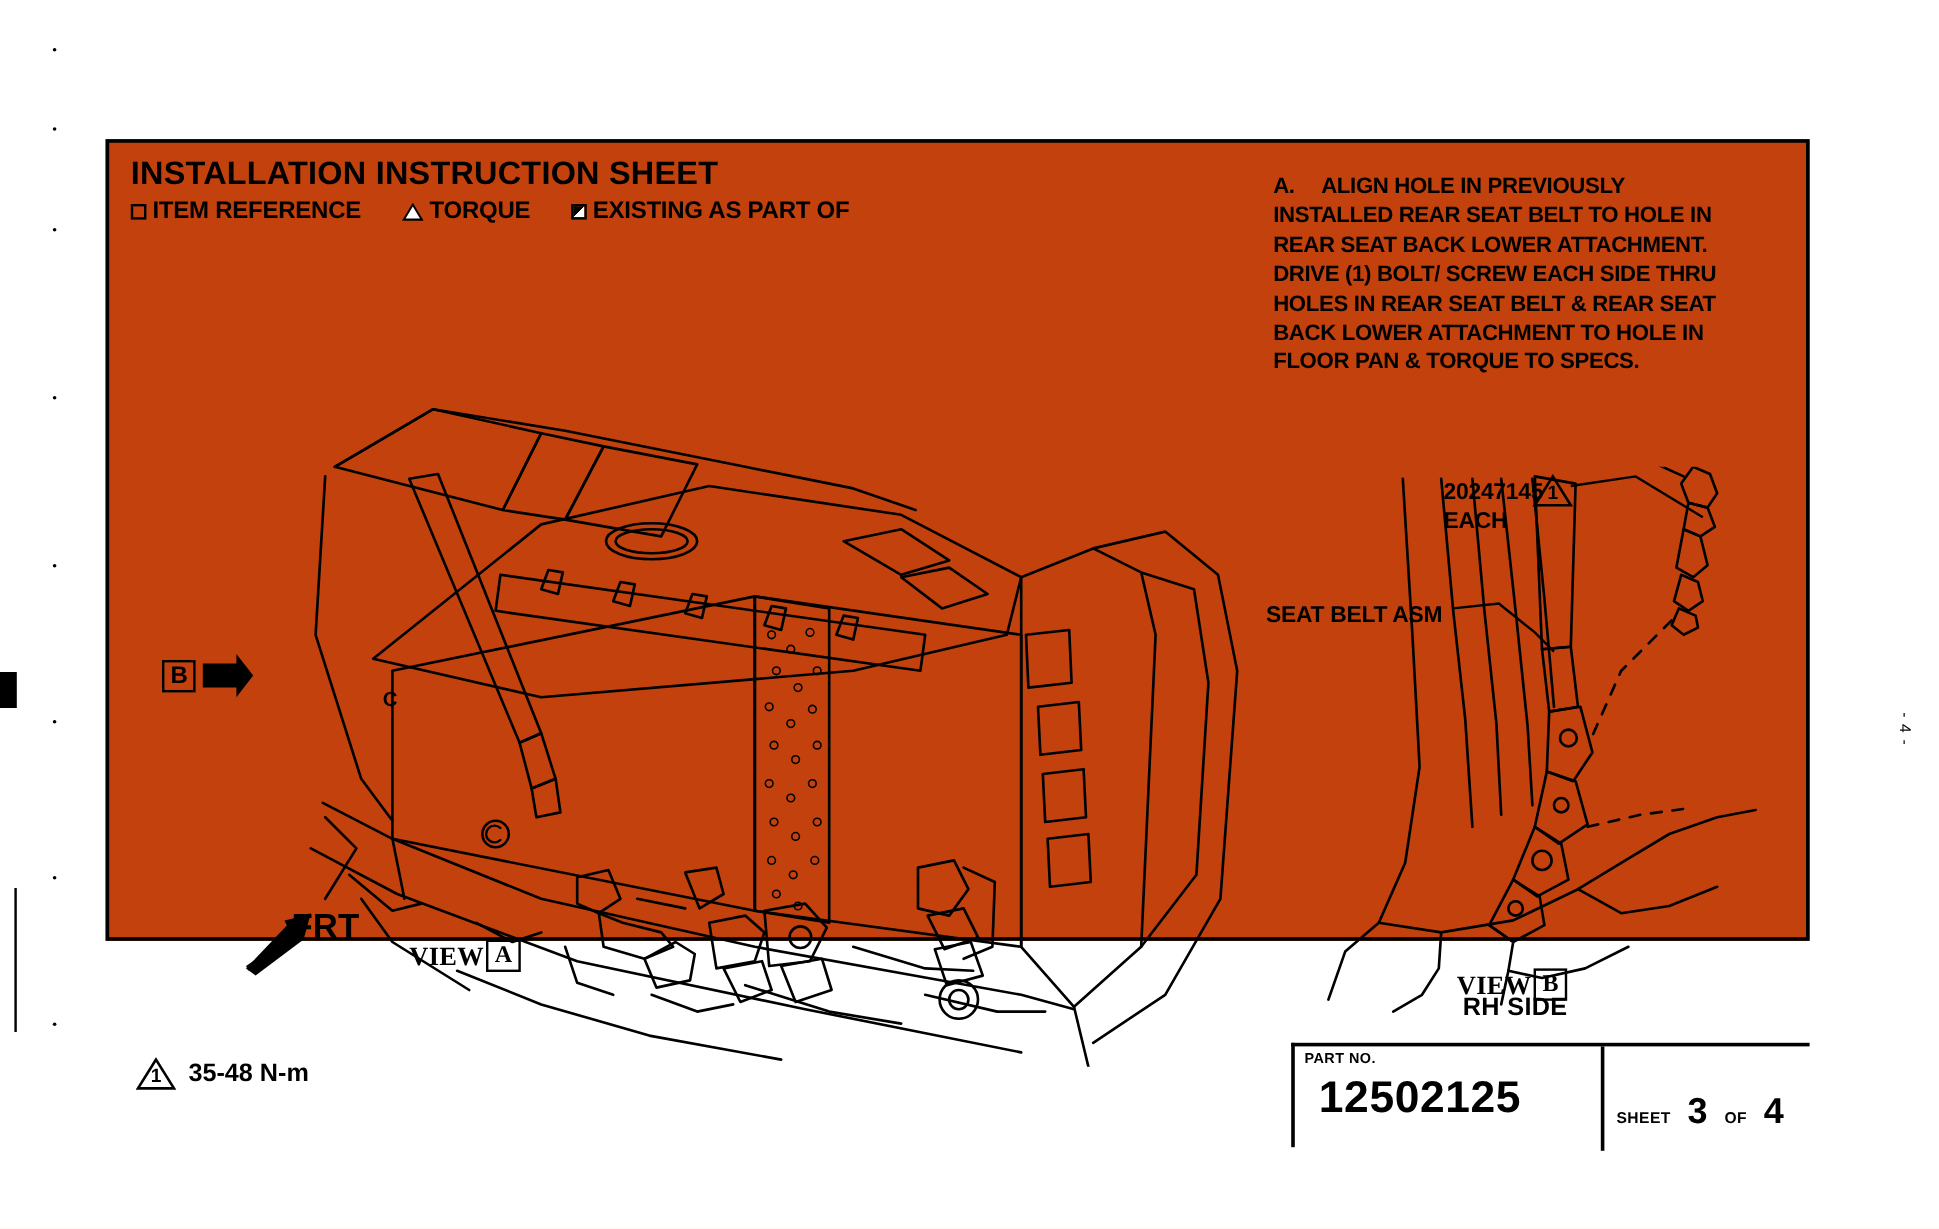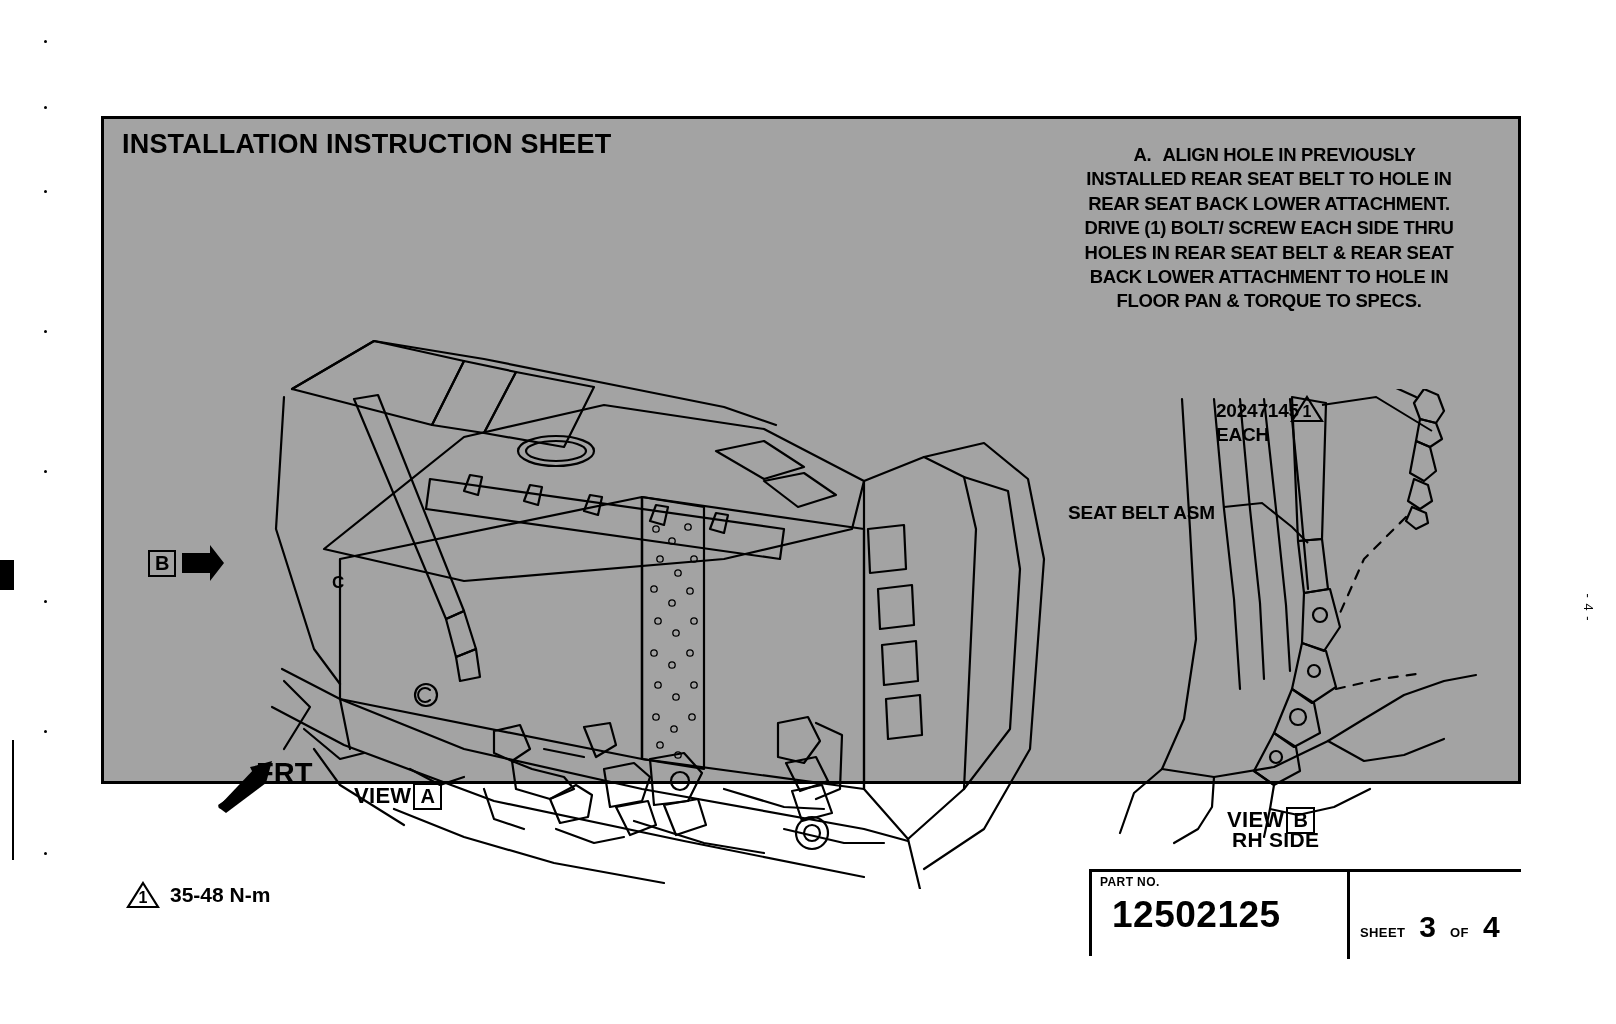--- a/index.html
+++ b/index.html
@@ -59,22 +59,21 @@
 
   
   .sheet {
     position: absolute;
     left: 88px;
     top: 116px;
     width: 1420px;
     height: 668px;
     border: 3px solid #000;
     box-sizing: border-box;
-    background: #a3a3a3;
-    margin-left: 13px;
+    background: #c2410c;
   }
 
   
   .sheet-title {
     position: absolute;
     left: 18px;
     top: 10px;
     font-size: 27px;
     font-weight: bold;
     letter-spacing: 0.2px;
@@ -131,21 +130,20 @@
   
   .note-block {
     position: absolute;
     left: 970px;
     top: 24px;
     width: 390px;
     font-size: 18.5px;
     font-weight: bold;
     line-height: 1.32;
     letter-spacing: -0.3px;
-    text-align: center;
   }
   .note-block .note-label {
     display: inline-block;
     width: 40px;
   }
 
   
   .callout {
     position: absolute;
     font-size: 19px;
@@ -182,21 +180,23 @@
     line-height: 1;
     min-width: 14px;
     text-align: center;
   }
 
   .view-label {
     position: absolute;
     font-size: 22px;
     font-weight: bold;
     display: flex;
+    align-items: center;
     letter-spacing: 0.3px;
+    font-family: Liberation Serif, serif;
   }
   .view-label .box-letter { margin-left: 2px; }
 
   .rh-side {
     position: absolute;
     font-size: 21px;
     font-weight: bold;
     letter-spacing: 0.3px;
   }
 
@@ -285,20 +285,34 @@
   <span style="top:812px"></span>
 </div>
 <div class="left-tick"></div>
 <div class="left-rule"></div>
 <div class="page-num">- 4 -</div>
 
 <div class="sheet">
 
   <div class="sheet-title">INSTALLATION INSTRUCTION SHEET</div>
 
+  <div class="legend">
+    <div class="legend-item">
+      <span class="gl-square"></span>
+      <span>ITEM REFERENCE</span>
+    </div>
+    <div class="legend-item">
+      <span class="gl-tri"></span>
+      <span>TORQUE</span>
+    </div>
+    <div class="legend-item">
+      <span class="gl-square filled"></span>
+      <span>EXISTING AS PART OF</span>
+    </div>
+  </div>
 
   <div class="note-block">
     <span class="note-label">A.</span><span>ALIGN HOLE IN PREVIOUSLY INSTALLED REAR SEAT BELT TO HOLE IN REAR SEAT BACK LOWER ATTACHMENT. DRIVE (1) BOLT/ SCREW EACH SIDE THRU HOLES IN REAR SEAT BELT &amp; REAR SEAT BACK LOWER ATTACHMENT TO HOLE IN FLOOR PAN &amp; TORQUE TO SPECS.</span>
   </div>
 
   <div class="illus" style="left:60px; top:110px;">
     <svg width="890" height="660" viewBox="0 0 890 660" fill="none" stroke="#000" stroke-width="2.2" stroke-linejoin="round" stroke-linecap="round">
 
       <path d="M128 160 L210 112 L300 132 L268 196 Z"></path>
       <path d="M300 132 L352 143 L320 204 L268 196 Z"></path>

